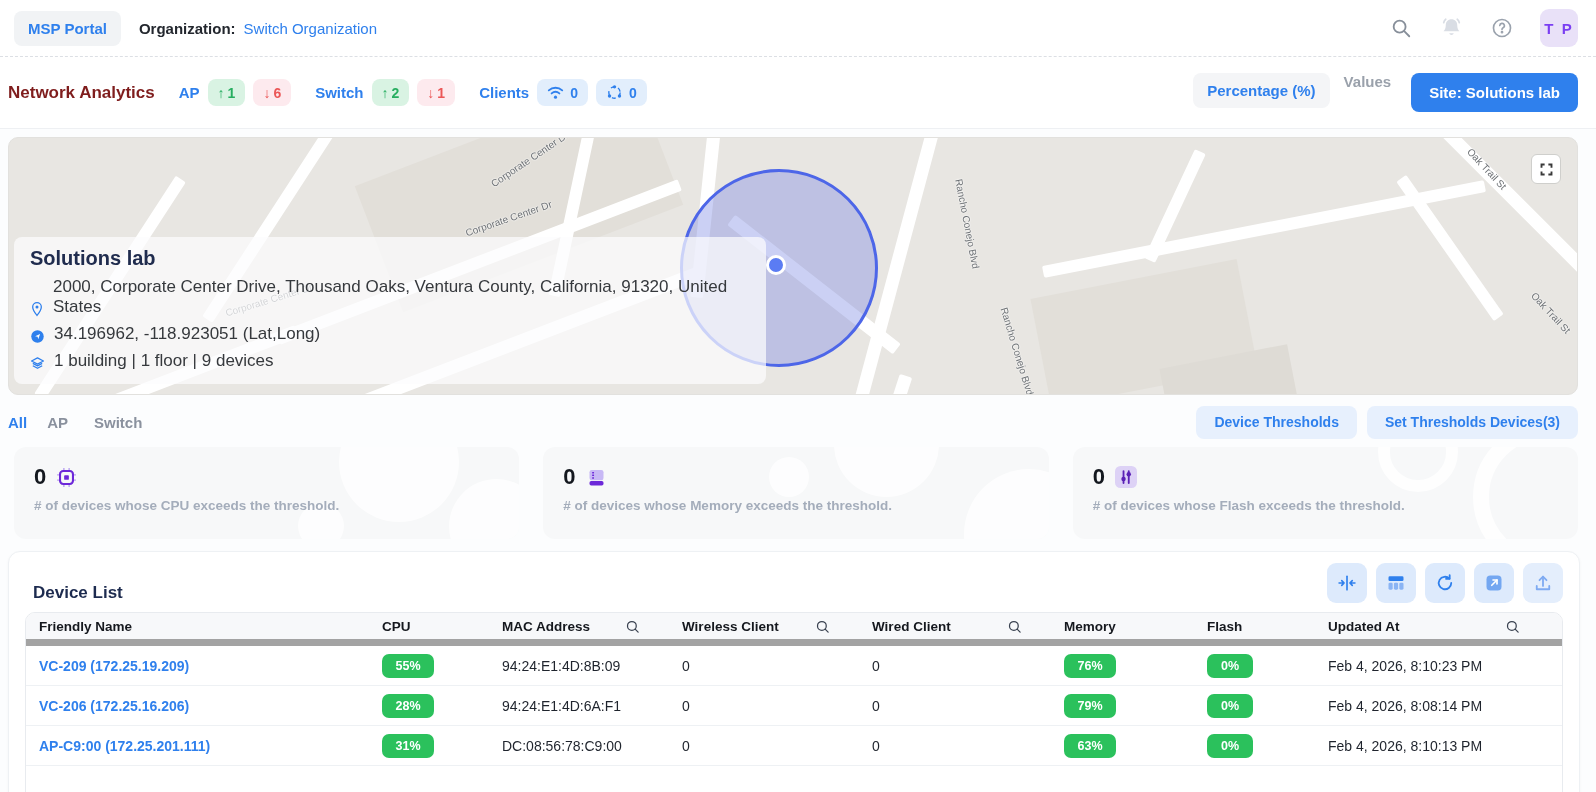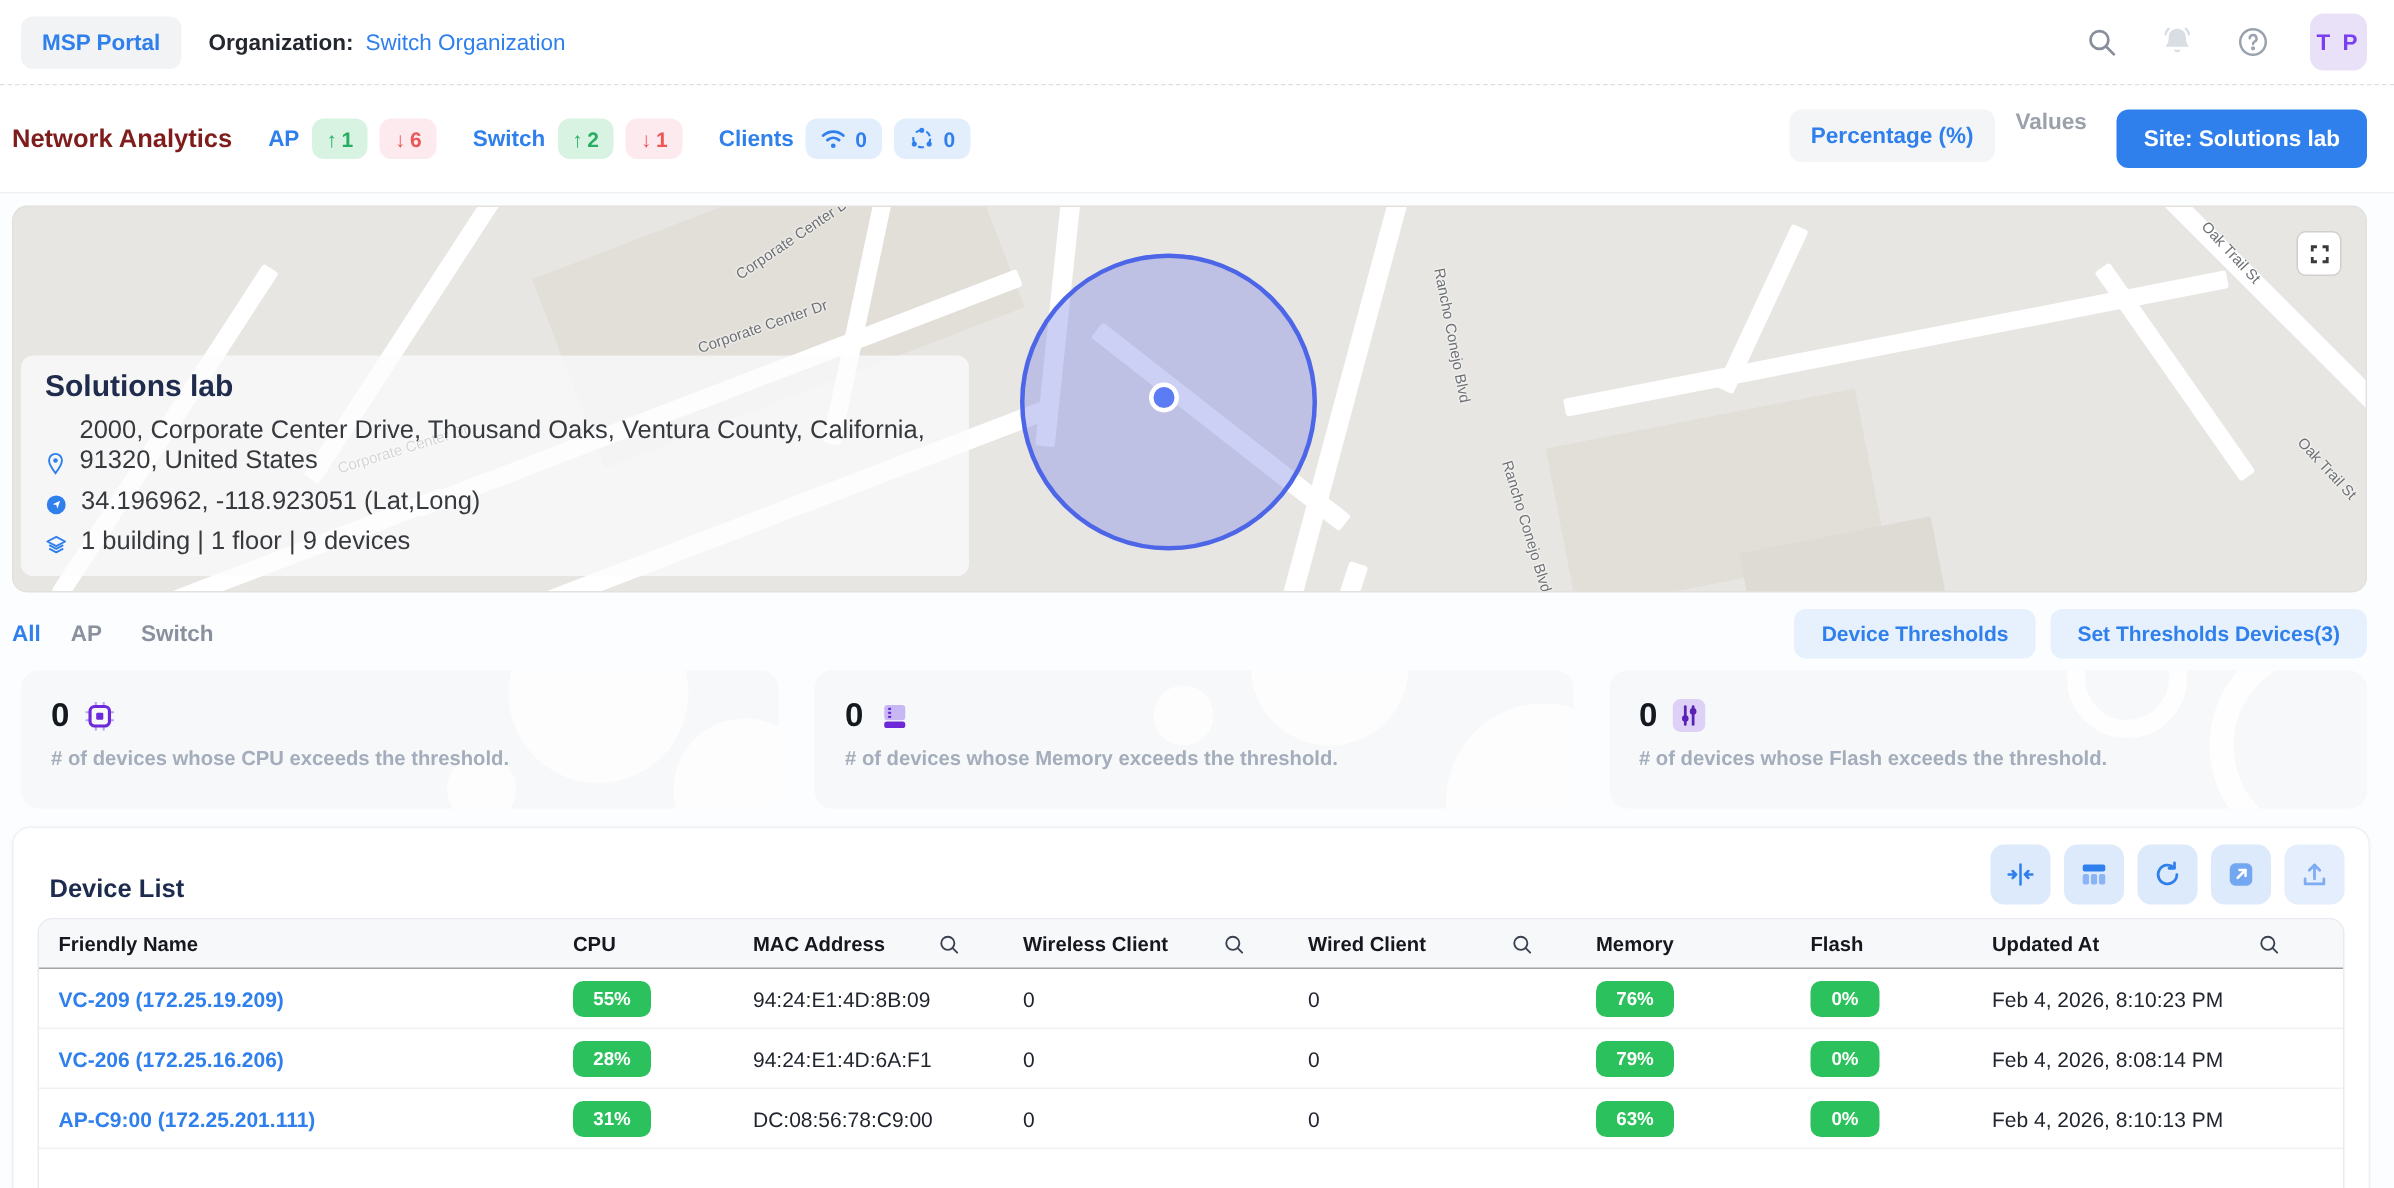--- a/index.html
+++ b/index.html
@@ -42,21 +42,21 @@
   .map { position:relative; margin:8px 18px 0 8px; height:258px; border-radius:10px;
          overflow:hidden; background:#e8e6e2; border:1px solid #e2e1de; }
   .bldg { position:absolute; background:#e2dfd9; }
   .road { position:absolute; background:#ffffff; border-radius:2px; }
   .road-label { position:absolute; font-size:10px; color:#6d7175; white-space:nowrap;
                 transform-origin:left top; text-shadow:0 0 2px #fff, 0 0 2px #fff; }
   .geo-circle { position:absolute; left:671px; top:31px; width:198px; height:198px;
                 border-radius:50%; background:rgba(130,142,228,0.42); border:3px solid #4d66e8; }
   .geo-dot { position:absolute; left:757px; top:117px; width:20px; height:20px;
              border-radius:50%; background:#5b7cf3; border:3px solid #fff; cursor:pointer; }
-  .map-overlay { position:absolute; left:5px; bottom:10px; width:632px; border-radius:8px;
+  .map-overlay { position:absolute; left:5px; bottom:10px; width:752px; border-radius:8px;
                  background:rgba(252,252,253,0.72); padding:10px 16px 13px; }
   .site-name { font-size:20px; font-weight:bold; color:#202c4e; margin-bottom:6px; }
   .info-row { display:flex; align-items:flex-end; gap:9px; margin-top:7px;
               font-size:17px; font-weight:normal; color:#36393d; }
   .fullscreen-btn { position:absolute; right:16px; top:16px; width:30px; height:30px;
                     background:#fff; border:1px solid #cfcfcc; border-radius:6px;
                     display:flex; align-items:center; justify-content:center; cursor:pointer; }
 
   
   .tabs-row { display:flex; align-items:center; margin:10px 18px 0 8px; height:34px; }
@@ -83,21 +83,21 @@
   .device-head { display:flex; align-items:flex-end; padding:11px 16px 9px; }
   .device-title { font-size:17px; font-weight:bold; color:#1d2b4f; padding-left:8px; }
   .toolbar { margin-left:auto; display:flex; gap:9px; }
   .tool-btn { width:40px; height:40px; border:none; border-radius:9px; background:#ddeafc;
               display:flex; align-items:center; justify-content:center; cursor:pointer; }
   .tool-btn.light { background:#e4eefc; }
 
   .table { margin:0 16px; border:1px solid #e8ebef; border-radius:10px 10px 0 0; overflow:hidden; }
   .thead, .tr { display:grid; grid-template-columns:356px 120px 180px 190px 192px 143px 121px 1fr;
                 align-items:center; }
-  .thead { background:#f7f8fa; height:33px; border-bottom:1px solid #a3a3a3; }
+  .thead { background:#f7f8fa; height:33px; border-bottom:7px solid #a3a3a3; }
   .th { font-size:13.5px; font-weight:bold; color:#15181e; display:flex; align-items:center; }
   .th-first, .td-first { padding-left:13px; }
   .th-search { justify-content:space-between; }
   .th-icon { display:flex; margin-right:42px; cursor:pointer; }
   .th-icon.last { margin-right:42px; }
   .tr { height:40px; border-bottom:1px solid #eef1f4; background:#fff; }
   .tr.empty { border-bottom:none; }
   .td { font-size:14px; color:#1f242d; }
   .dev-link { color:#2f80ed; font-weight:bold; font-size:14px; text-decoration:none; cursor:pointer; }
   .pct-badge { display:inline-block; background:#2bc15c; color:#fff; font-size:12.5px;

